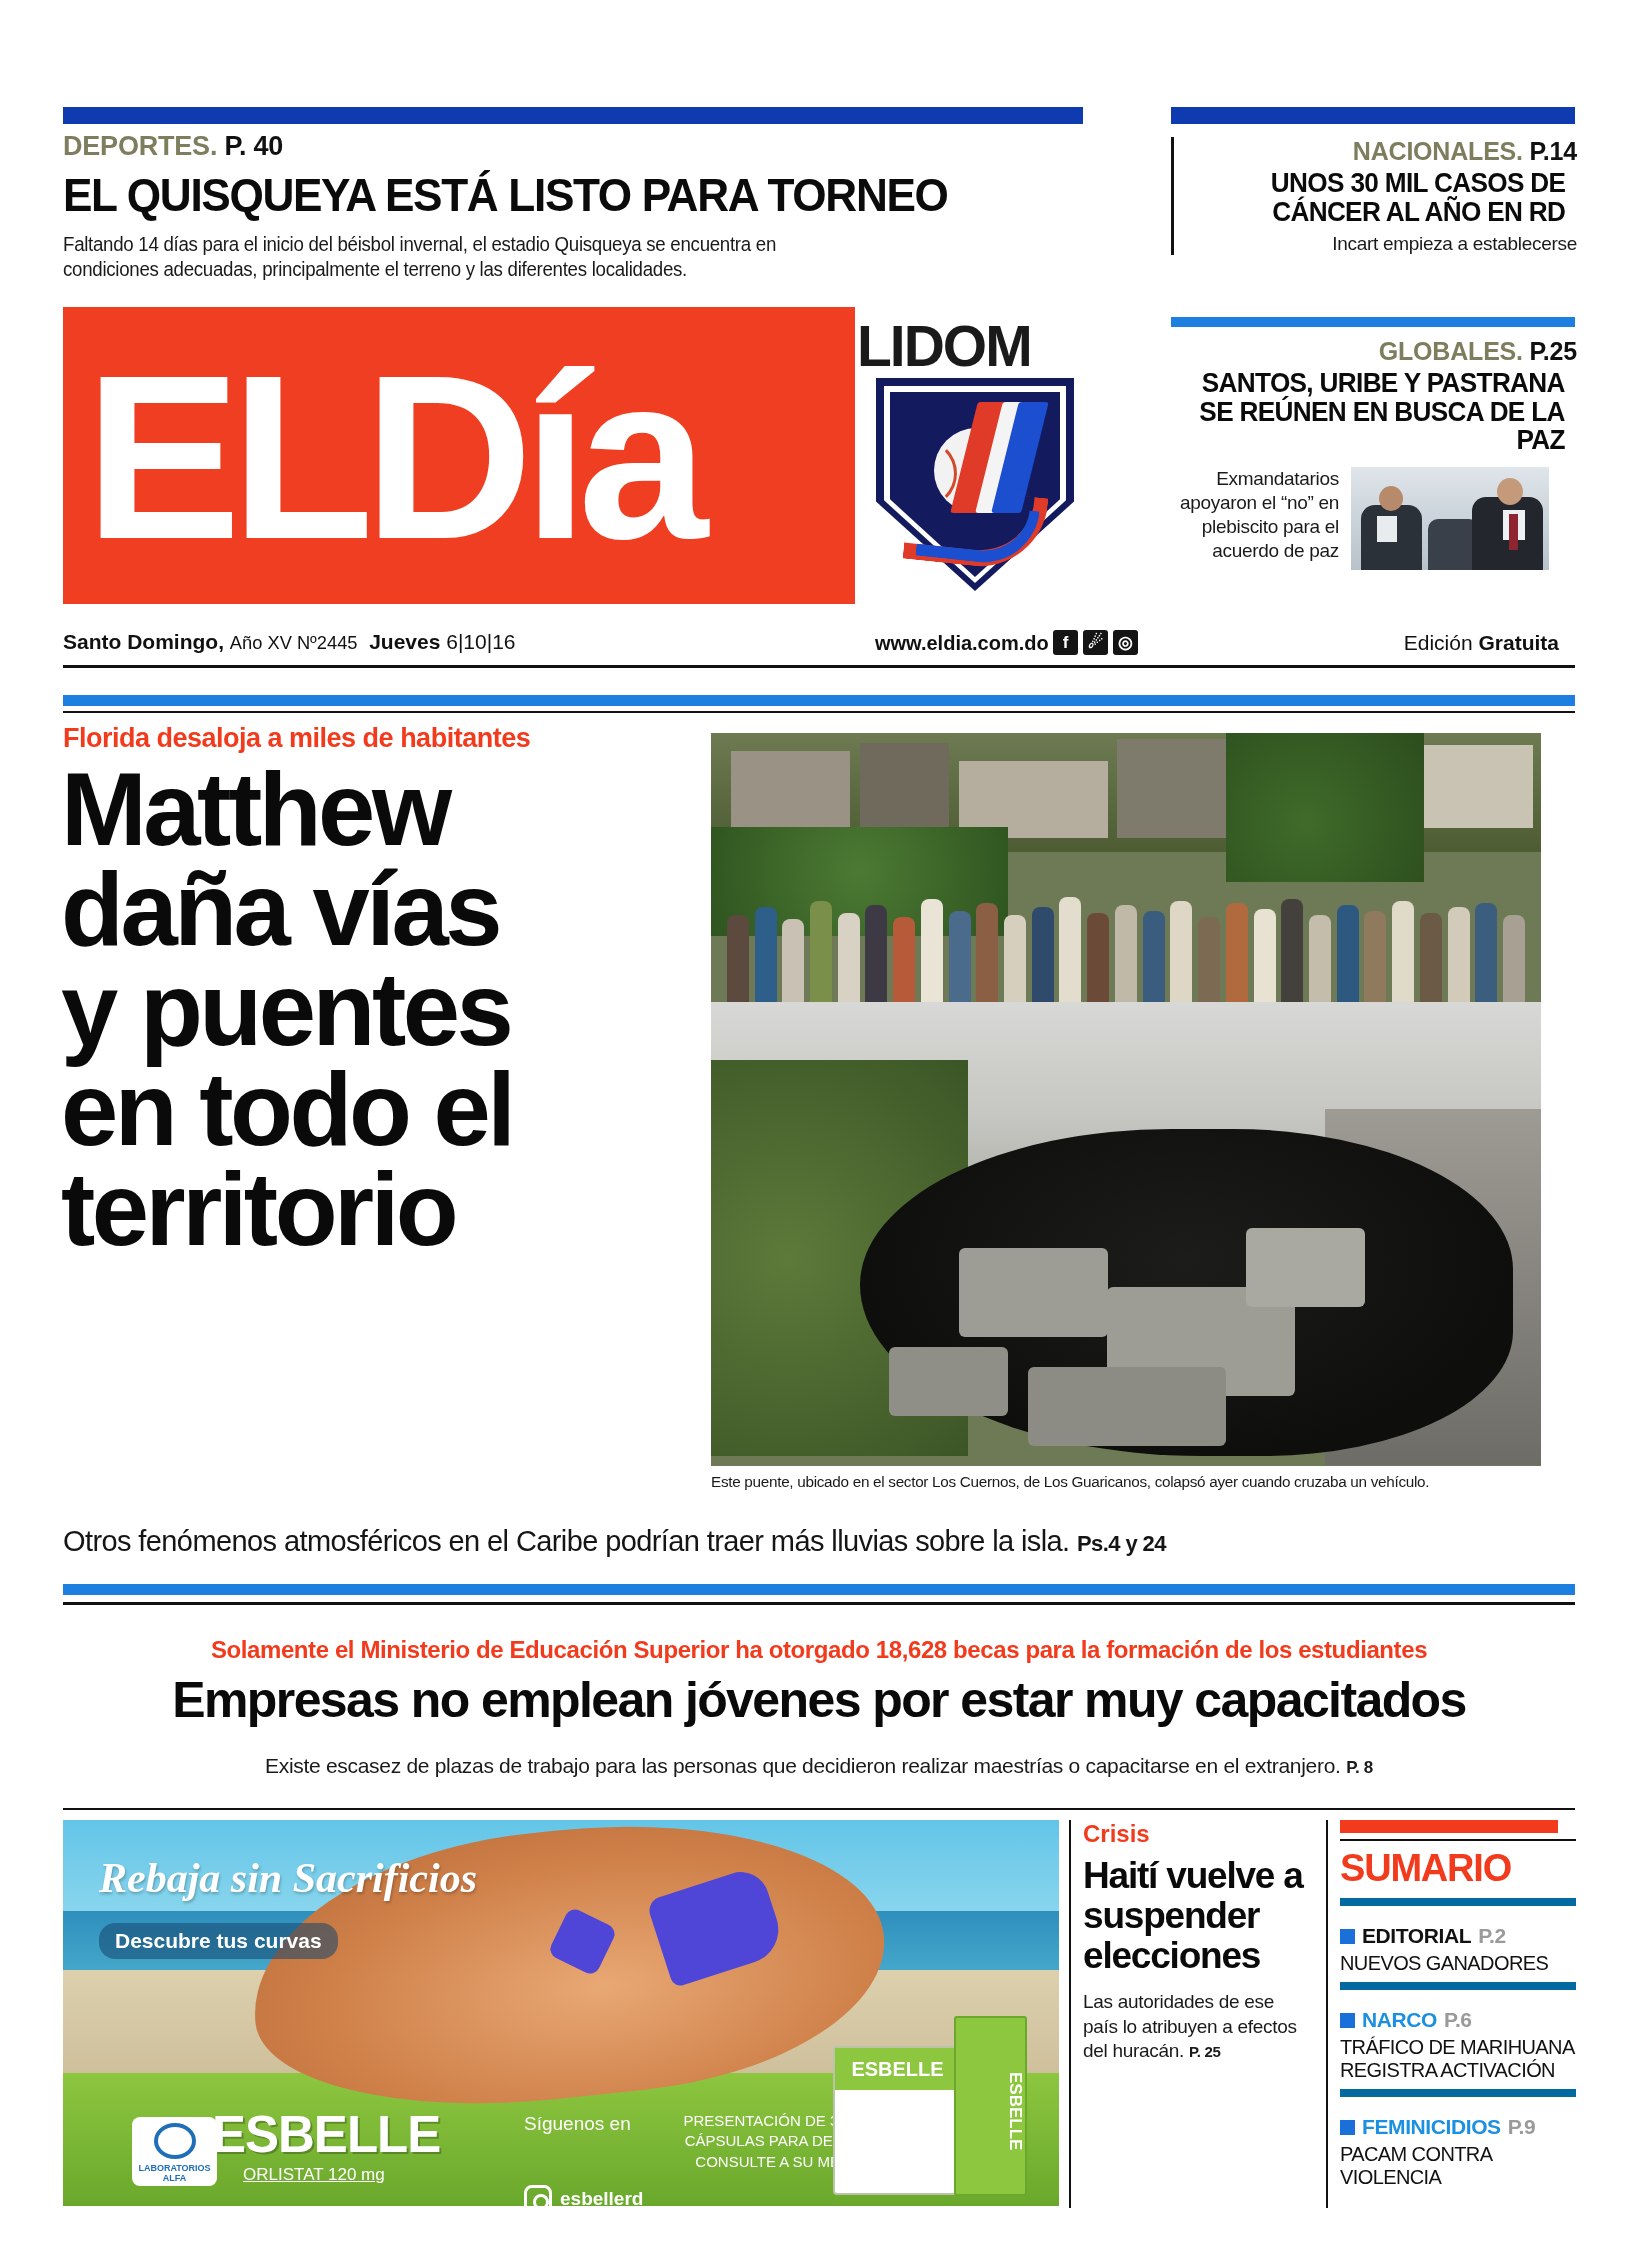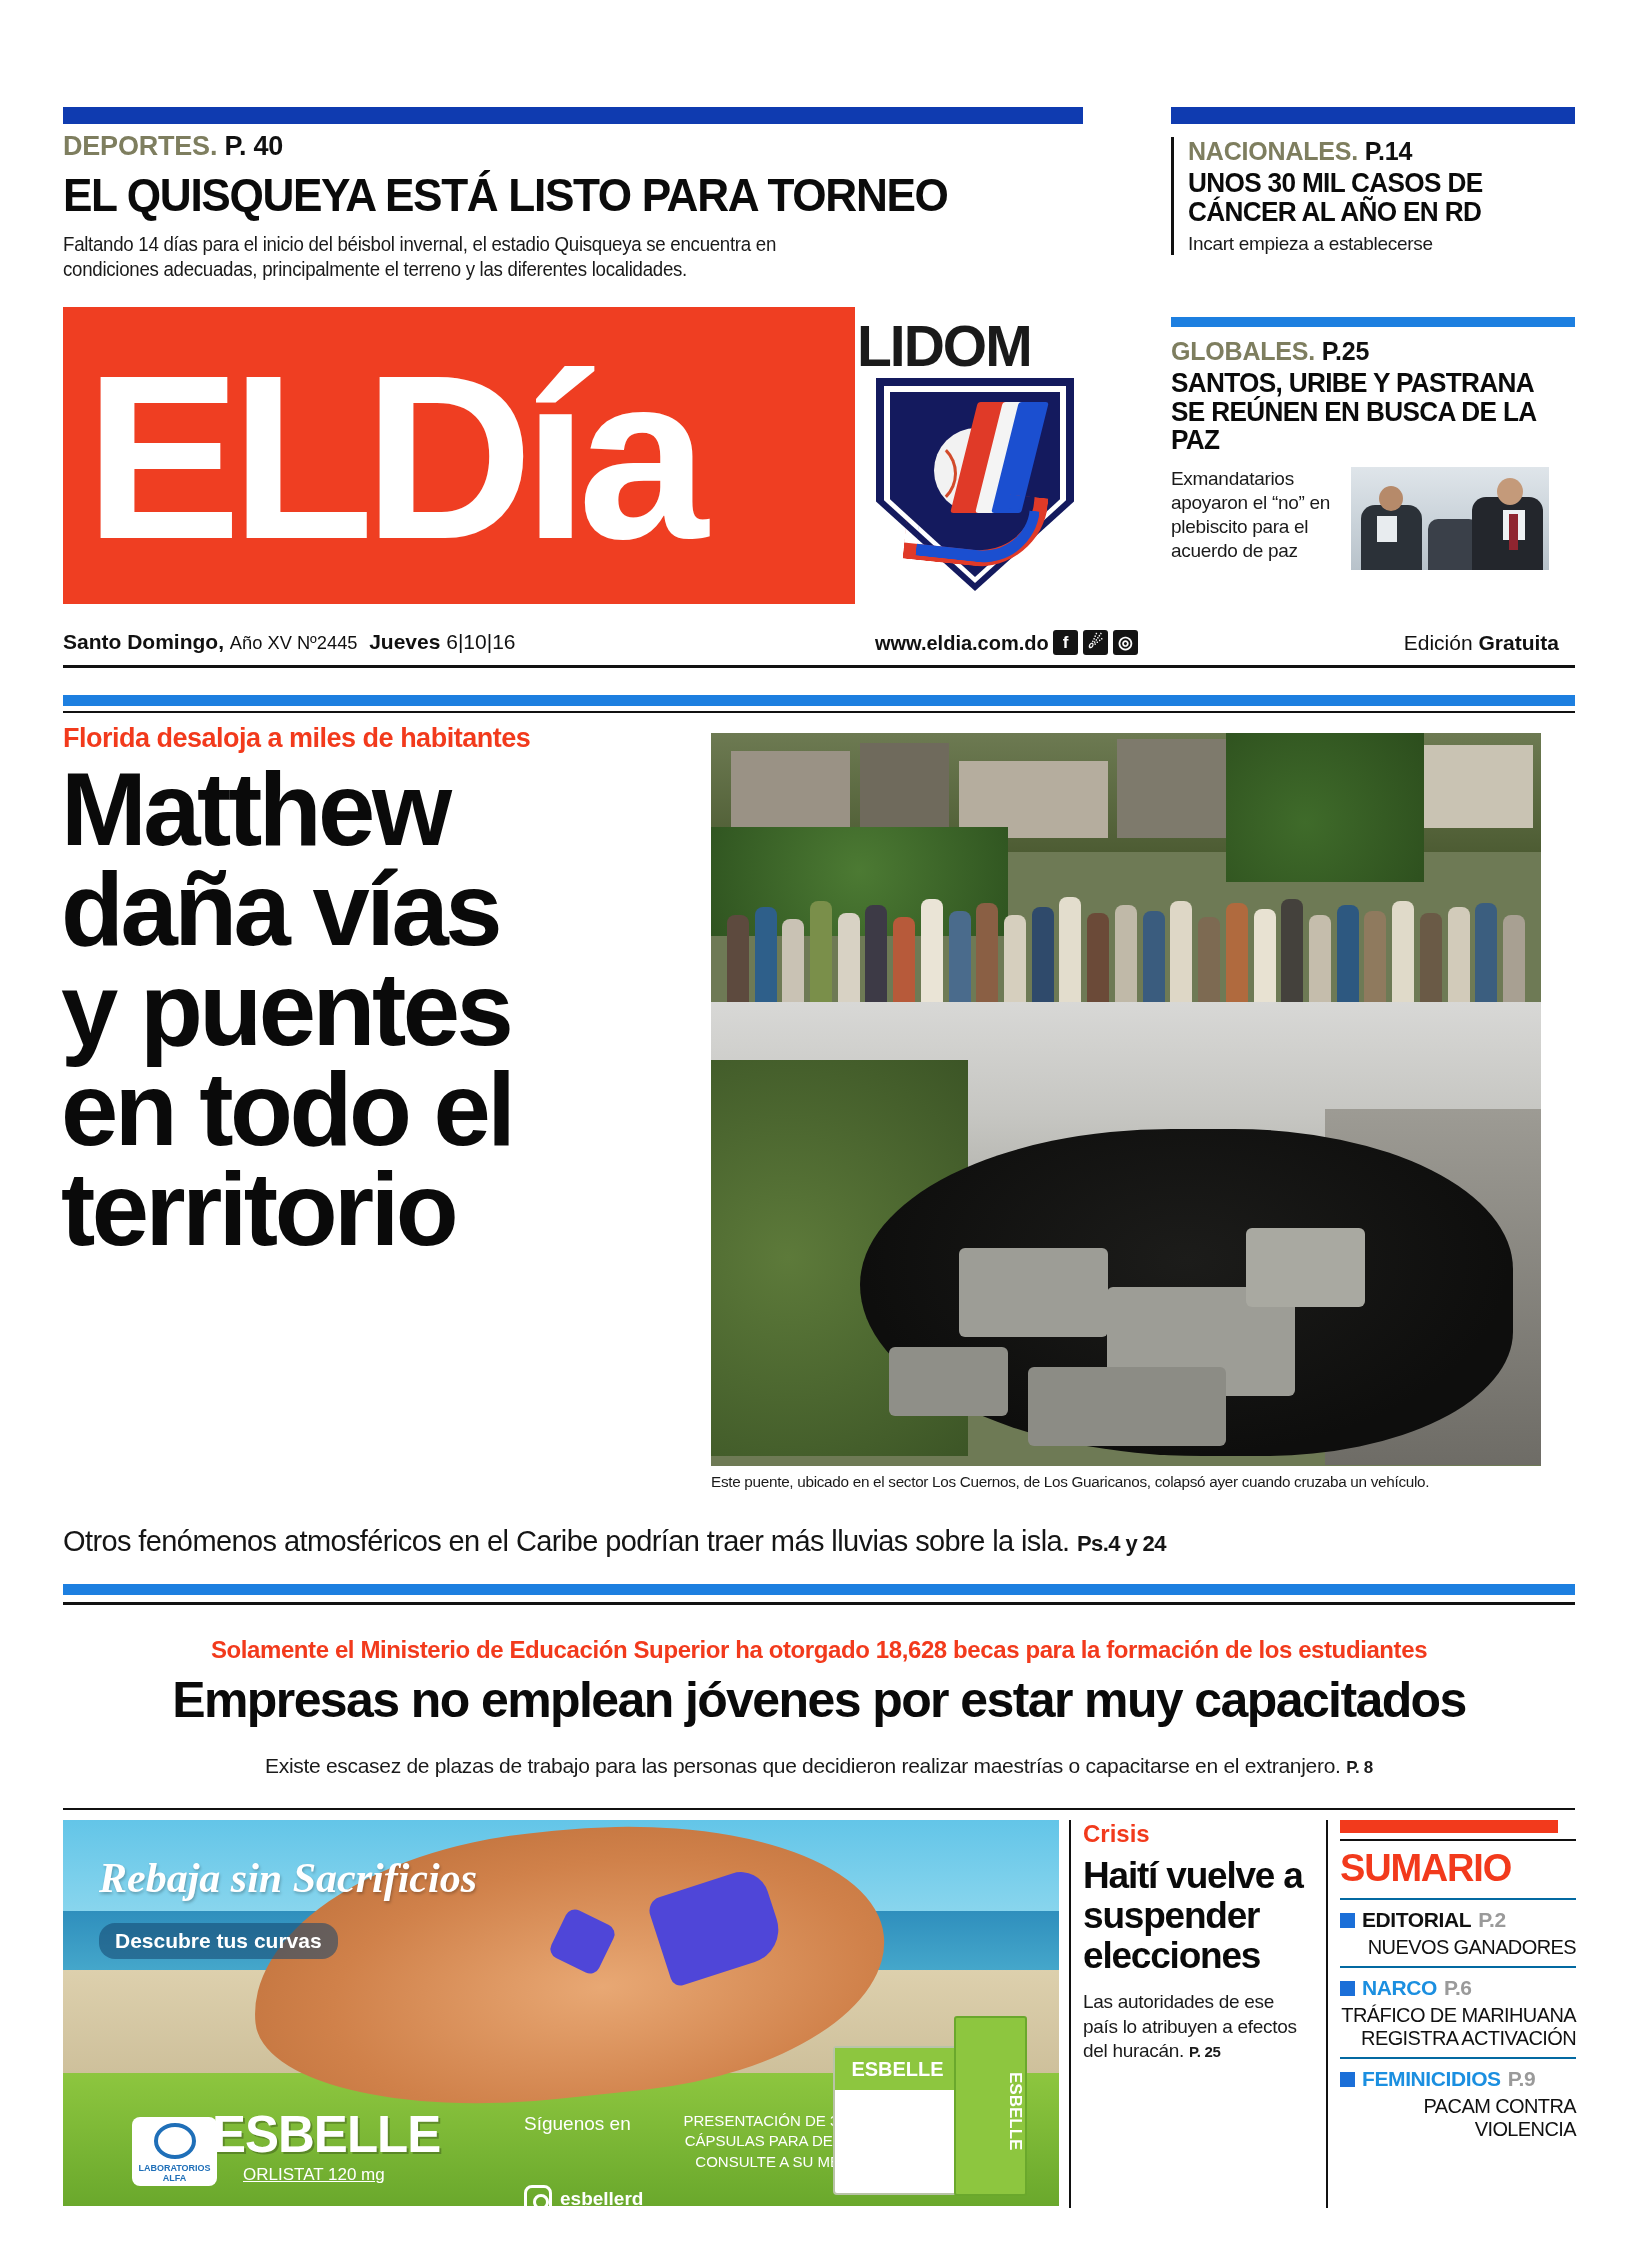--- a/index.html
+++ b/index.html
@@ -32,21 +32,21 @@
     letter-spacing: -1.4px; margin-top: 6px; white-space: nowrap;
     transform: scaleX(0.96); transform-origin: left center;
   }
   .dep-deck {
     margin-top: 11px; font-size: 19.3px; line-height: 1.28; color: #1a1a1a;
     width: 782px; letter-spacing: -0.3px;
     transform: scaleX(0.97); transform-origin: left center;
   }
 
   
-  .rt { position: absolute; left: 1171px; width: 406px; }
+  .rt { position: absolute; left: 1171px; width: 406px; text-align: right; }
   .rt .rule { border-left: 3px solid #111; padding-left: 14px; }
   .rt-kicker { font-size: 25px; font-weight: 700; letter-spacing: -0.2px; }
   .rt-head {
     font-size: 27px; font-weight: 700; color: #0b0b0b;
     line-height: 1.06; letter-spacing: -0.7px; margin-top: 3px;
     transform: scaleX(0.97); transform-origin: left center;
   }
   .rt-deck { font-size: 19px; color: #1a1a1a; margin-top: 7px; letter-spacing: -0.3px; }
 
   #nacionales { top: 137px; }
@@ -306,21 +306,21 @@
   }
   .crisis-deck { font-size:19px; color:#1a1a1a; margin-top:14px; line-height:1.3; letter-spacing:-0.3px;}
   .crisis-deck b { font-weight:700; font-size:15px; }
 
   
   .sum-sep { position:absolute; left:1326px; top:1820px; width:2px; height:388px; background:#111; }
   .sumario { position:absolute; left:1340px; top:1820px; width:236px; }
   .sum-topbar { width:218px; height:13px; background:#f23a1c; }
   .sum-rule { width:236px; height:2px; background:#111; margin-top:6px; }
   .sum-title { font-size:38px; font-weight:700; color:#f23a1c; letter-spacing:-1.2px; margin-top:6px; }
-  .sum-item { border-top:2px solid #0369a1; padding-top:8px; margin-top:8px;text-align:right; }
+  .sum-item { border-top:8px solid #0369a1; padding-top:18px; margin-top:8px; }
   .sum-head { display:flex; align-items:center; gap:7px; font-size:21px; font-weight:700; letter-spacing:-0.4px;}
   .sq { width:15px; height:15px; background:#1b6fd8; flex:none; }
   .sum-pg { color:#9a9a9a; font-weight:700; }
   .sum-txt { font-size:20px; color:#111; line-height:1.12; margin-top:4px; letter-spacing:-0.6px;}
 </style>
 </head>
 <body>
 
 <div class="page">
 

